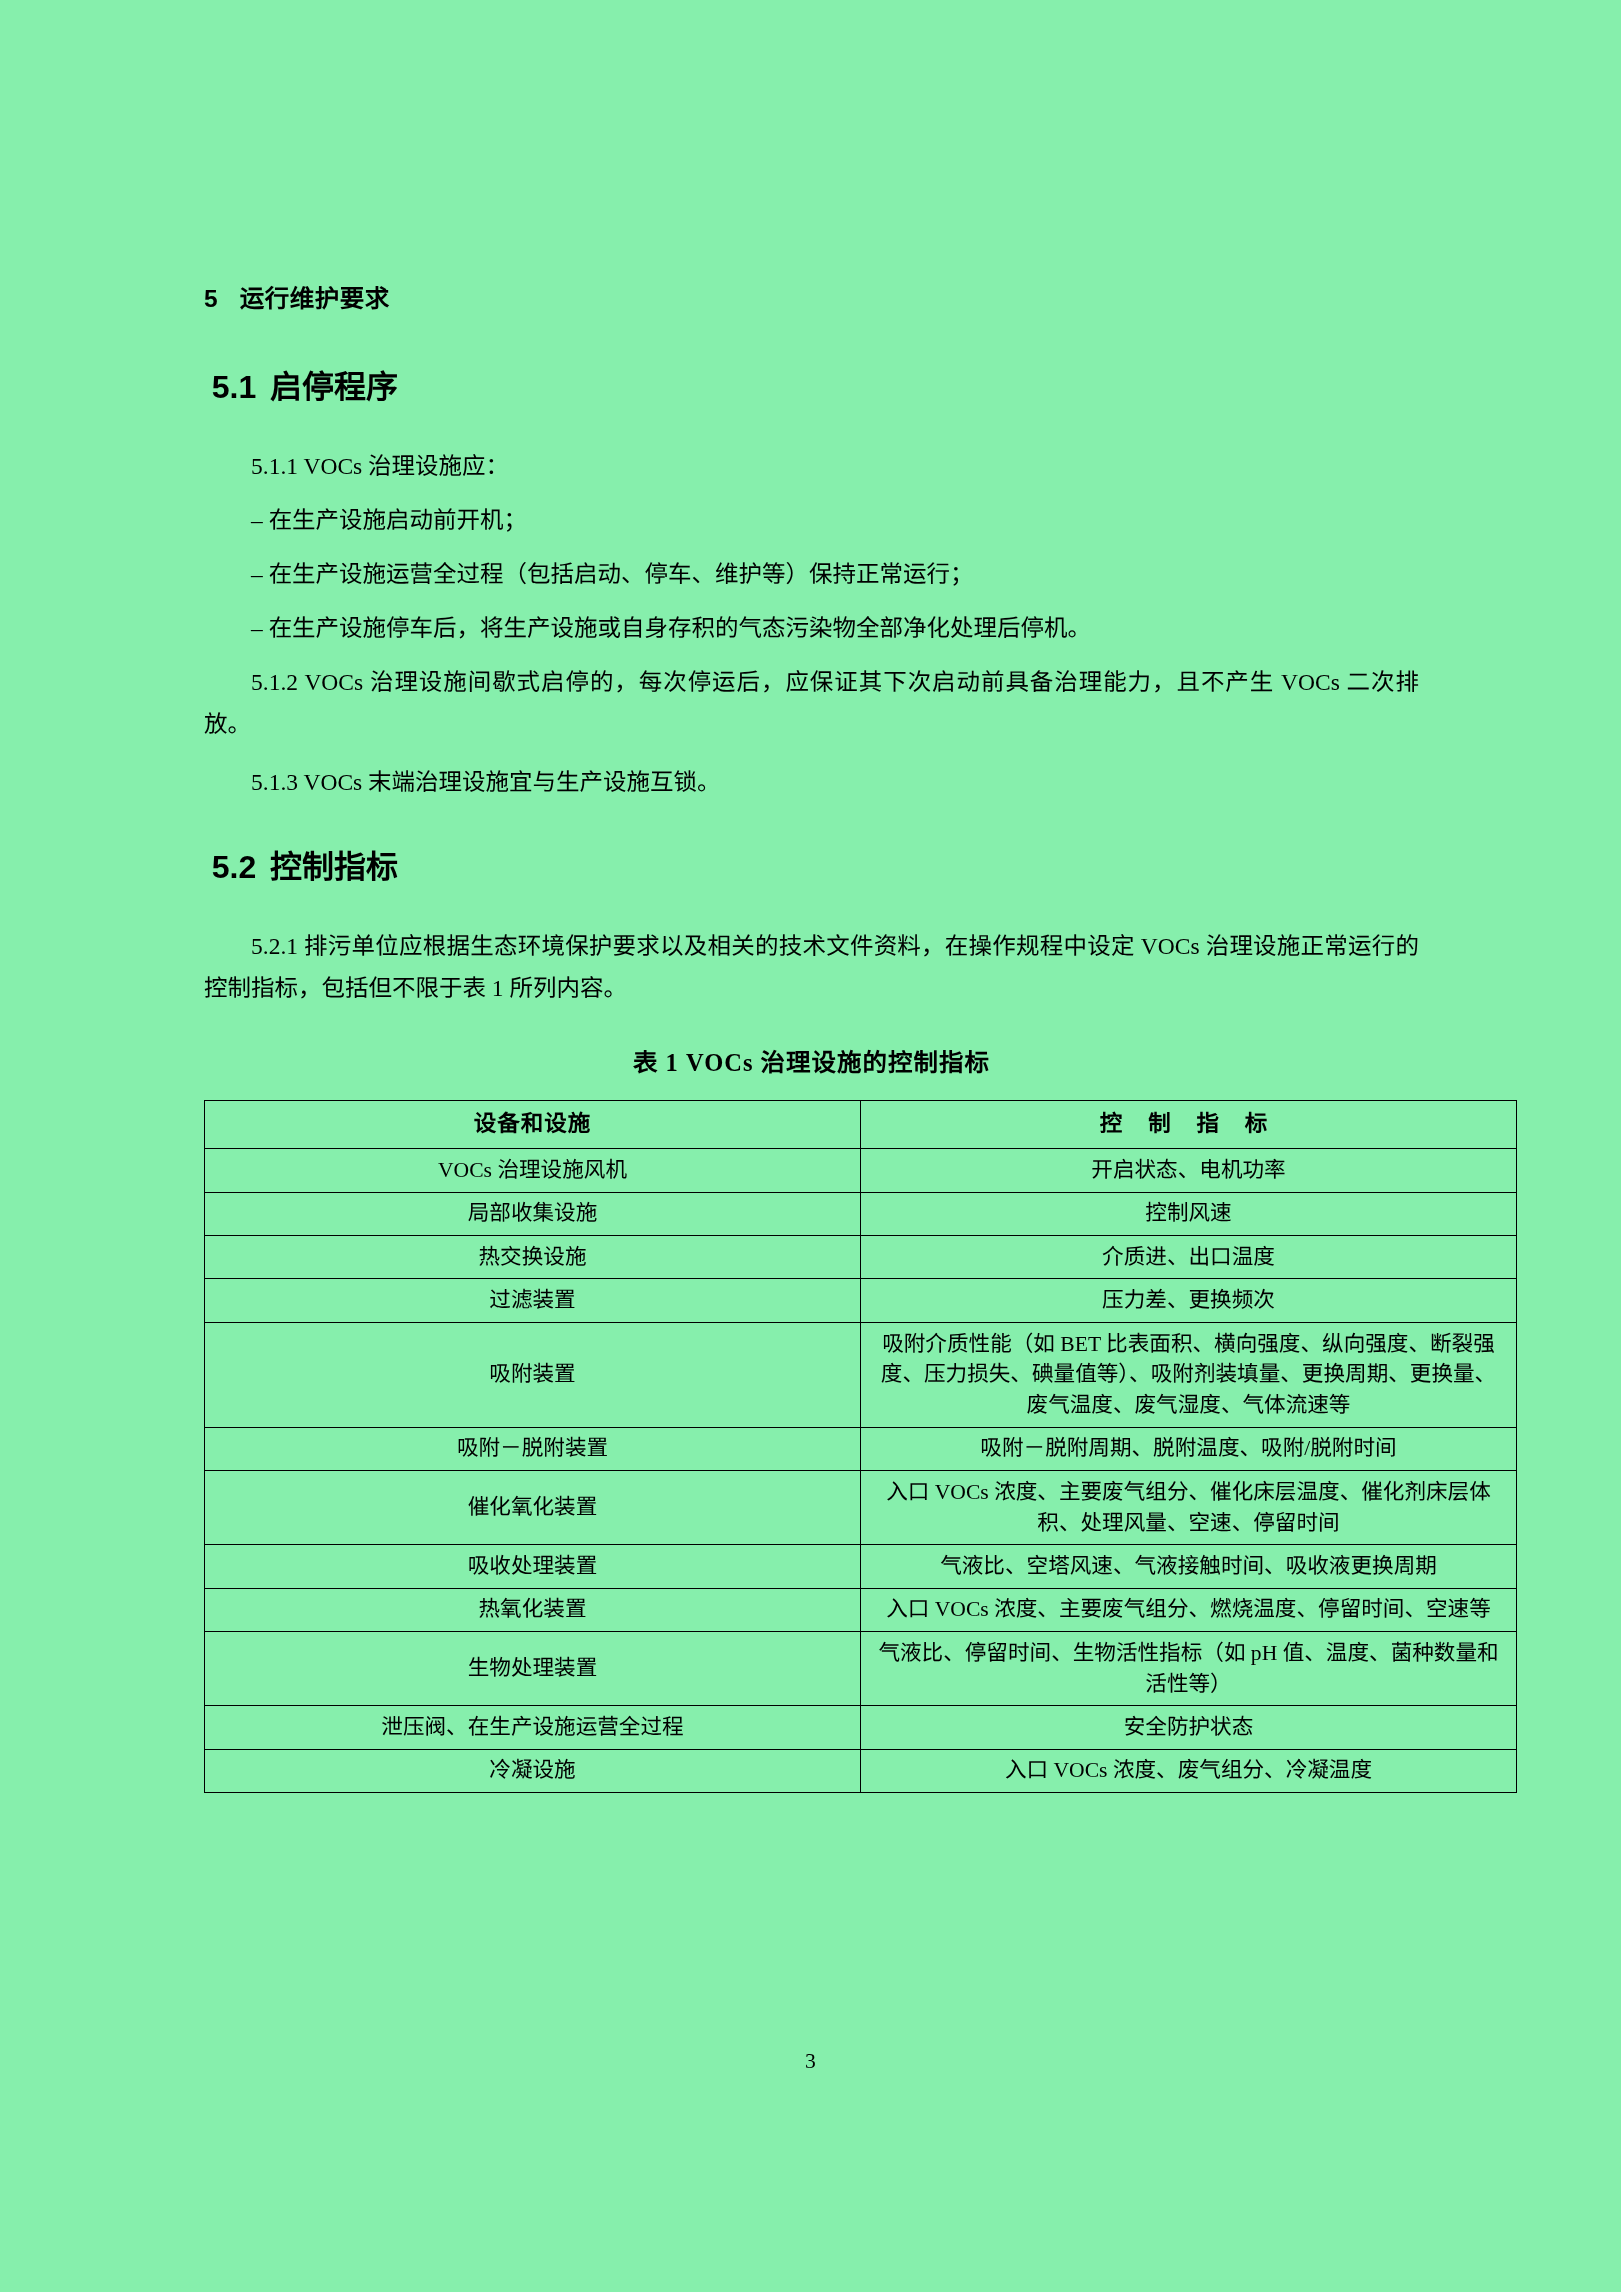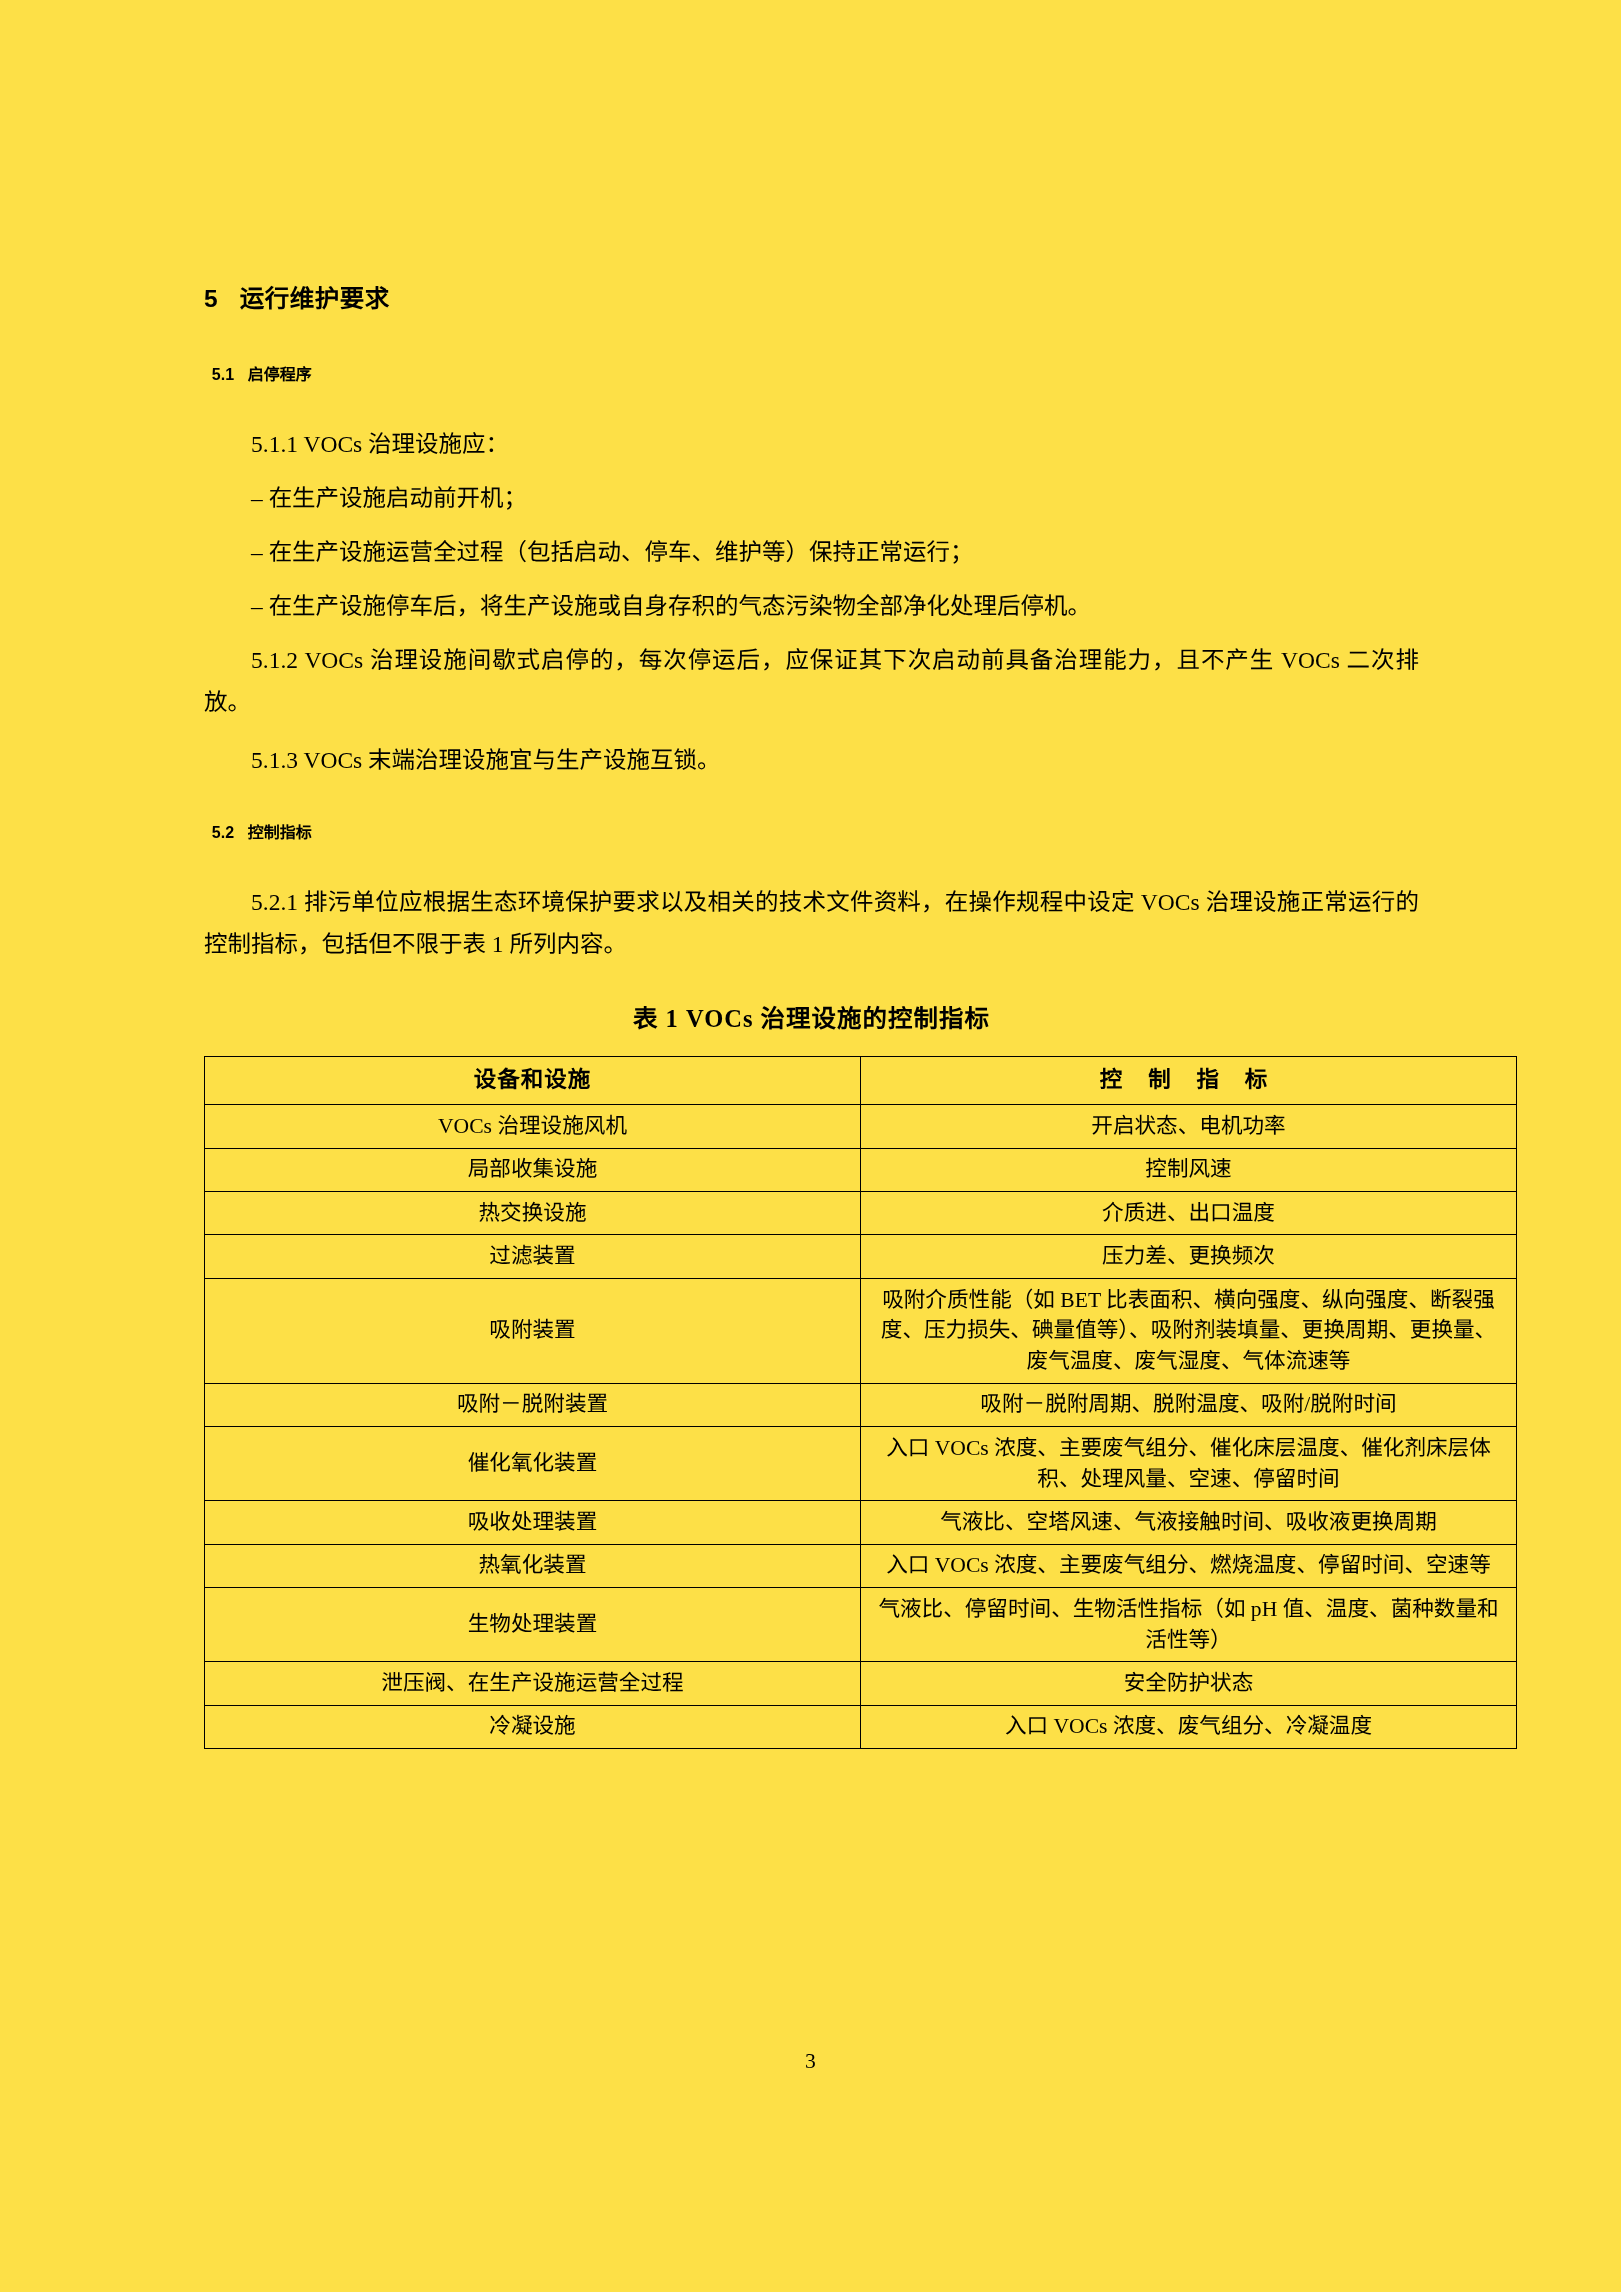--- a/index.html
+++ b/index.html
@@ -4,21 +4,21 @@
 <style>
   html, body {
     margin: 0;
     padding: 0;
     background: #ffffff;
   }
   .page {
     position: relative;
     width: 1621px;
     height: 2293px;
-    background: #fde047;
+    background: #86efac;
     margin: 0 auto;
     font-family: "Liberation Serif", "DejaVu Serif", serif;
     color: #000000;
     box-sizing: border-box;
   }
   .content {
     position: absolute;
     left: 204px;
     top: 279px;
     width: 1215px;
@@ -29,21 +29,21 @@
     font-family: "Liberation Sans", "DejaVu Sans", sans-serif;
     font-size: 24.5px;
     font-weight: bold;
     letter-spacing: 0.5px;
     margin: 0 0 47px 0;
   }
   .h1 .num { margin-right: 21.6px; }
 
   .h2 {
     font-family: "Liberation Sans", "DejaVu Sans", sans-serif;
-    font-size: 16px;
+    font-size: 32px;
     font-weight: bold;
     margin: 0 0 39px 7.8px;
   }
   .h2 .num { margin-right: 13.7px; }
 
   
   .p {
     font-size: 23.5px;
     line-height: 1.72;
     margin: 0 0 17.6px 0;

